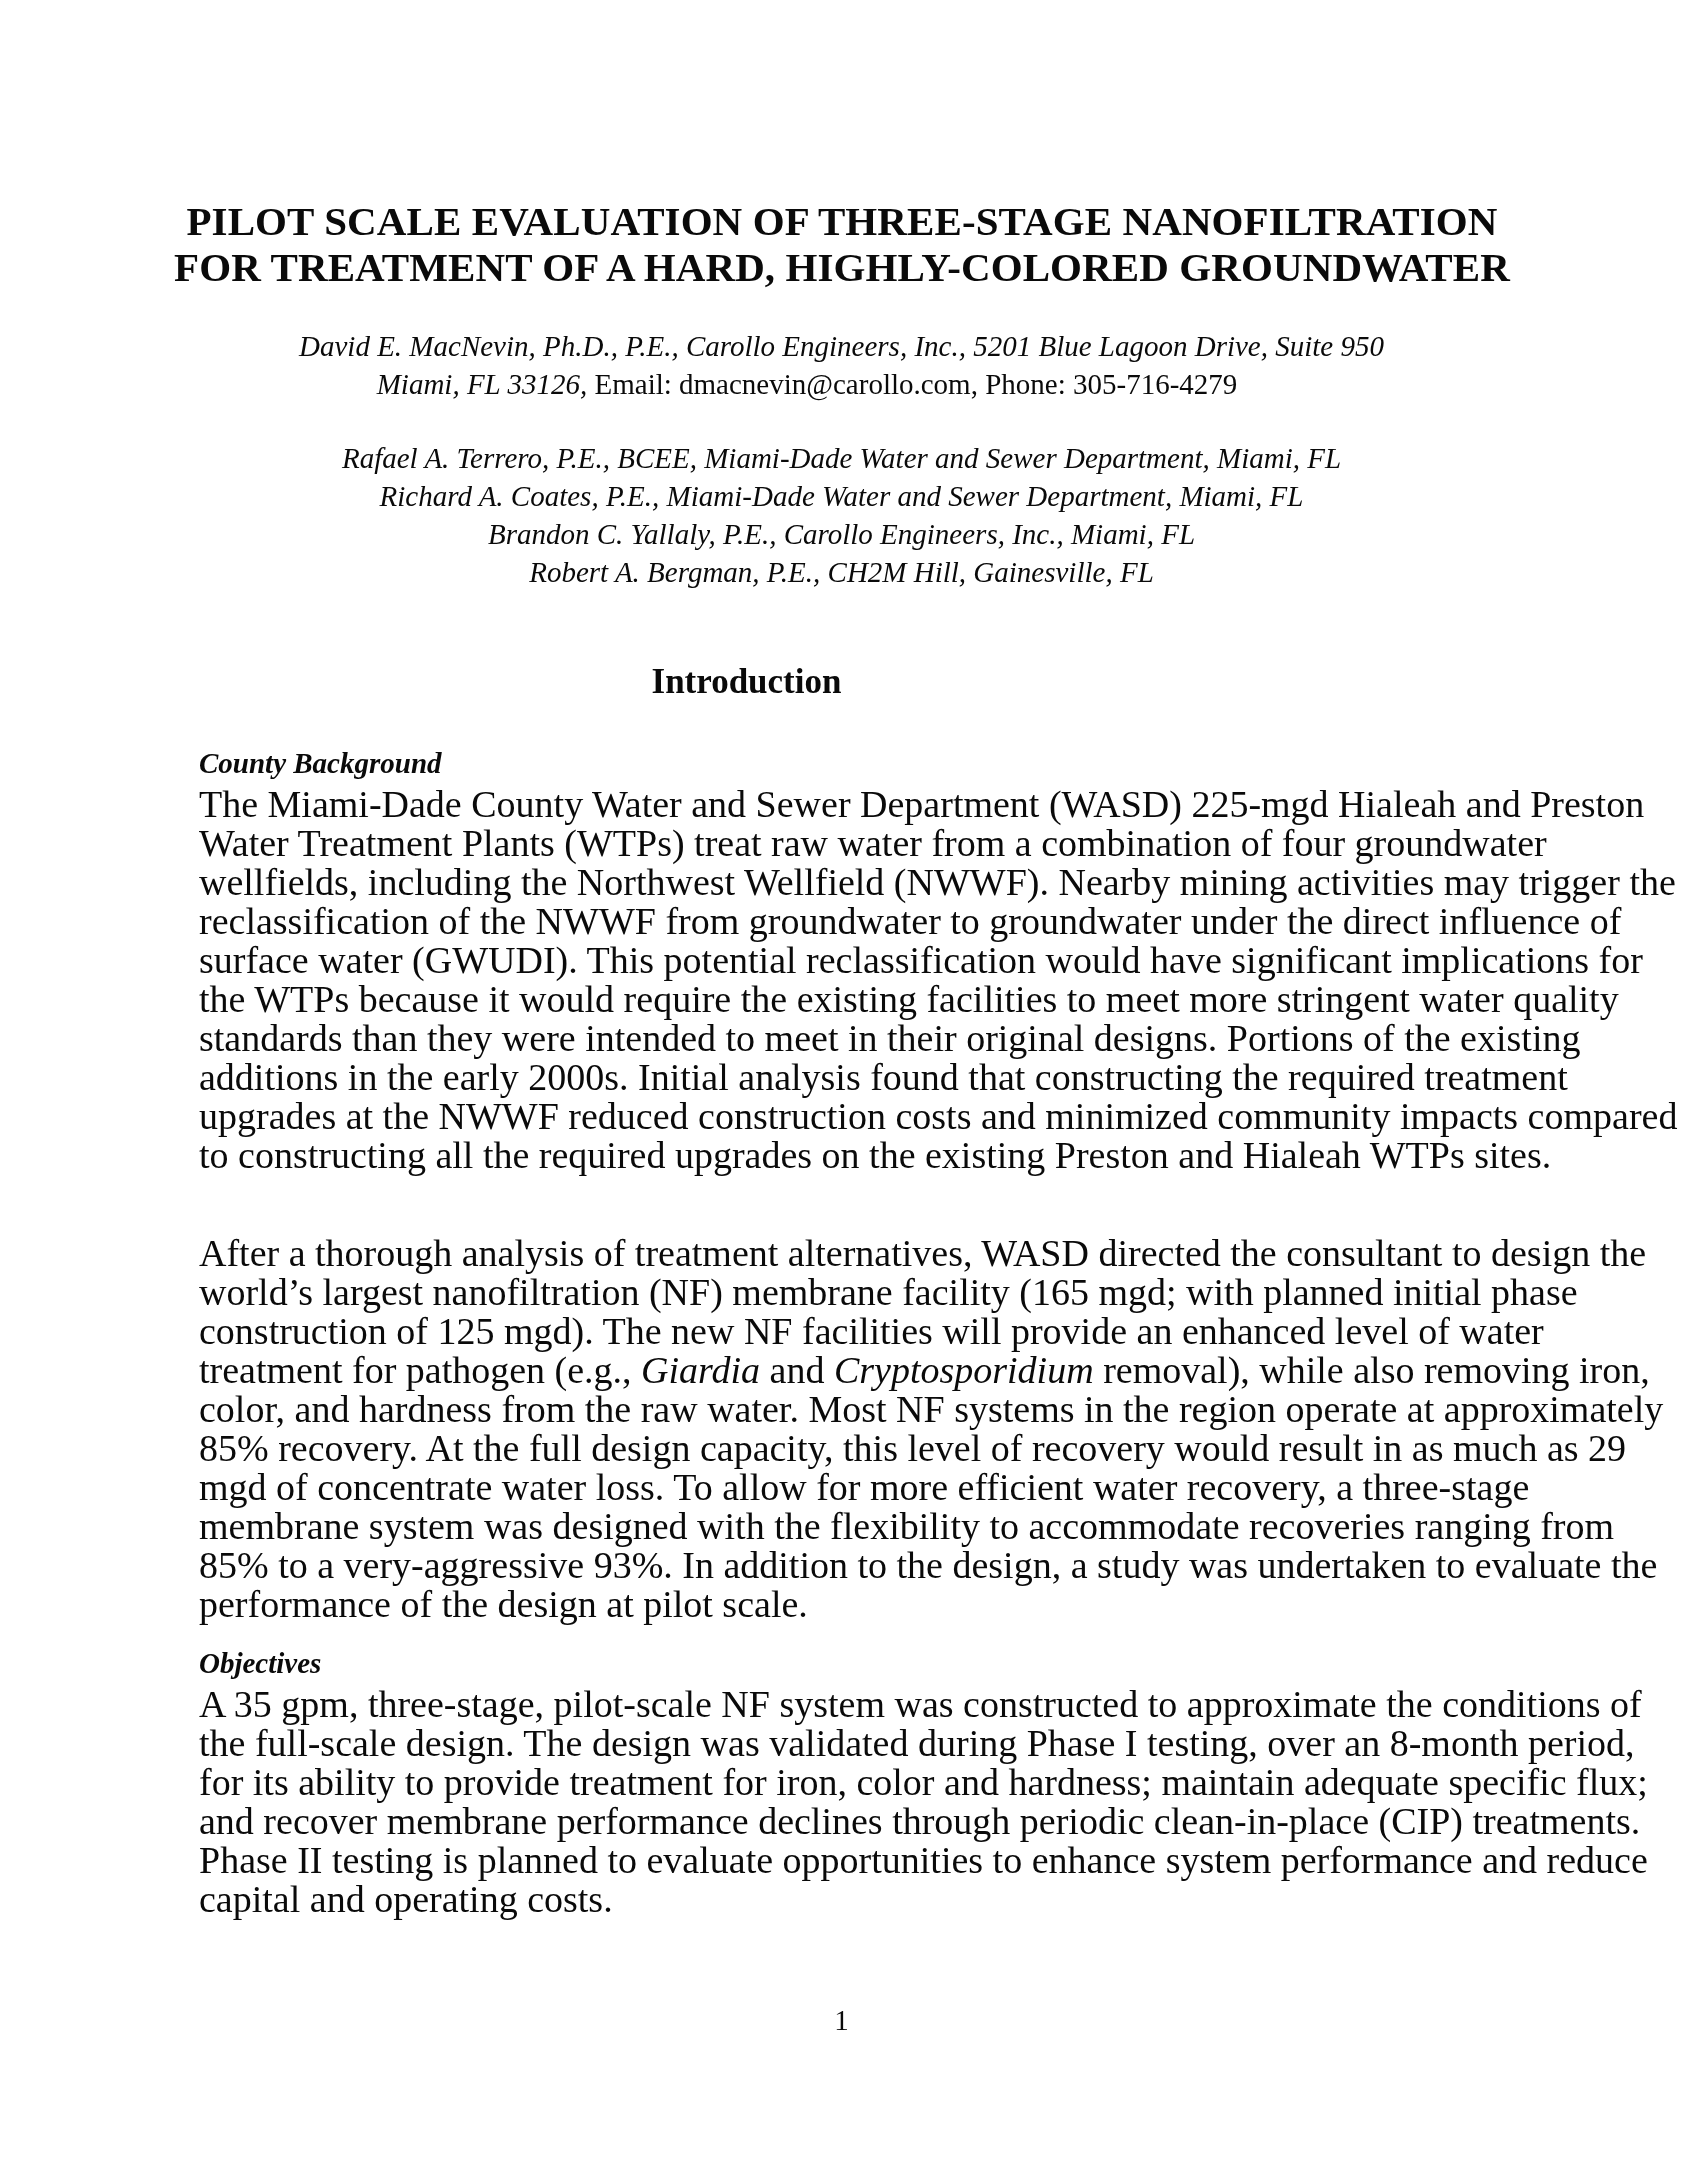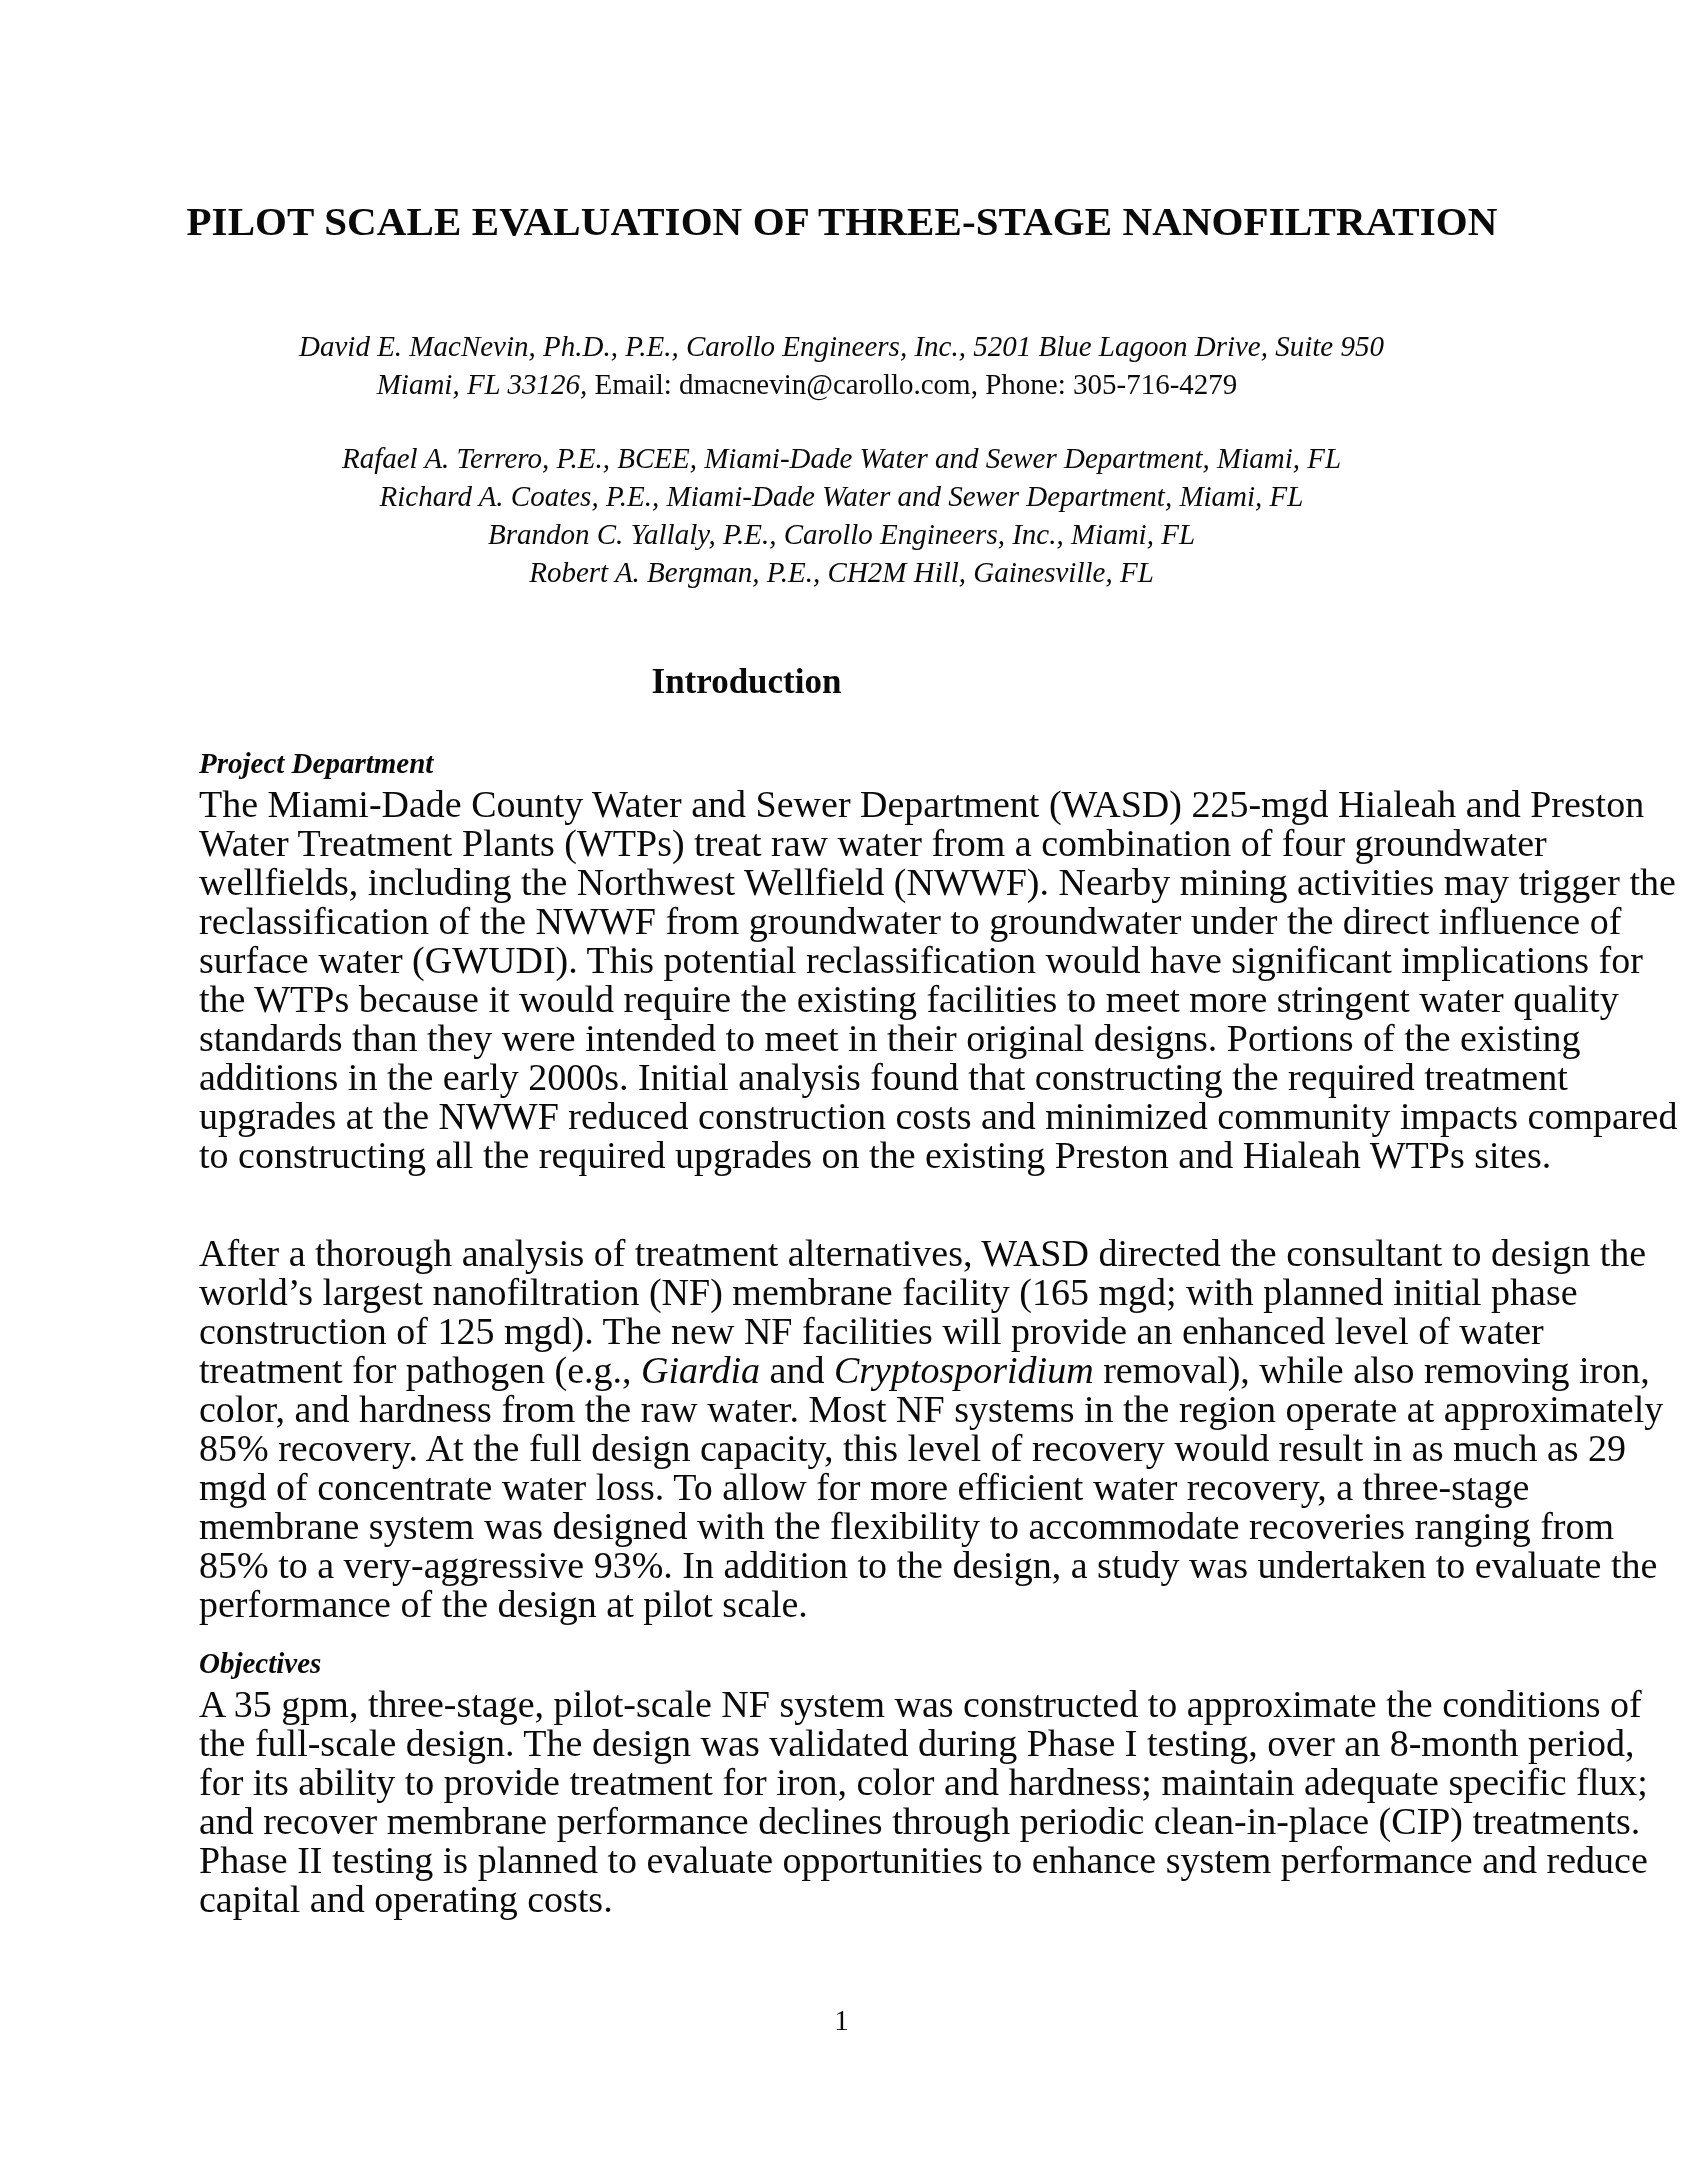--- a/index.html
+++ b/index.html
@@ -21,39 +21,40 @@
   .para .ln { white-space: nowrap; display: block; }
   .pgnum { position: absolute; left: 0; width: 1683px; top: 2002px; text-align: center; font-size: 29px; line-height: 36px; }
 </style>
 </head>
 <body>
 
 <div class="page">
 
   <div class="title">
     <div>PILOT SCALE EVALUATION OF THREE-STAGE NANOFILTRATION</div>
+    <div>FOR TREATMENT OF A HARD, HIGHLY-COLORED GROUNDWATER</div>
   </div>
 
   <div class="authors a1">
     <div class="line it">David E. MacNevin, Ph.D., P.E., Carollo Engineers, Inc., 5201 Blue Lagoon Drive, Suite 950</div>
     <div class="line" style="padding-right:69px;">
       <span class="it">Miami, FL 33126,</span><span> Email: dmacnevin@carollo.com, Phone: 305-716-4279</span>
     </div>
   </div>
 
   <div class="authors a2 it">
     <div class="line">Rafael A. Terrero, P.E., BCEE, Miami-Dade Water and Sewer Department, Miami, FL</div>
     <div class="line">Richard A. Coates, P.E., Miami-Dade Water and Sewer Department, Miami, FL</div>
     <div class="line">Brandon C. Yallaly, P.E., Carollo Engineers, Inc., Miami, FL</div>
     <div class="line">Robert A. Bergman, P.E., CH2M Hill, Gainesville, FL</div>
   </div>
 
   <div class="h1">Introduction</div>
 
-  <div class="sub" style="top:744px;">Project Department</div>
+  <div class="sub" style="top:744px;">County Background</div>
 
   <div class="para" style="top:785px;">
     <span class="ln">The Miami-Dade County Water and Sewer Department (WASD) 225-mgd Hialeah and Preston</span>
     <span class="ln">Water Treatment Plants (WTPs) treat raw water from a combination of four groundwater</span>
     <span class="ln">wellfields, including the Northwest Wellfield (NWWF). Nearby mining activities may trigger the</span>
     <span class="ln">reclassification of the NWWF from groundwater to groundwater under the direct influence of</span>
     <span class="ln">surface water (GWUDI). This potential reclassification would have significant implications for</span>
     <span class="ln">the WTPs because it would require the existing facilities to meet more stringent water quality</span>
     <span class="ln">standards than they were intended to meet in their original designs. Portions of the existing</span>
     <span class="ln">additions in the early 2000s. Initial analysis found that constructing the required treatment</span>

